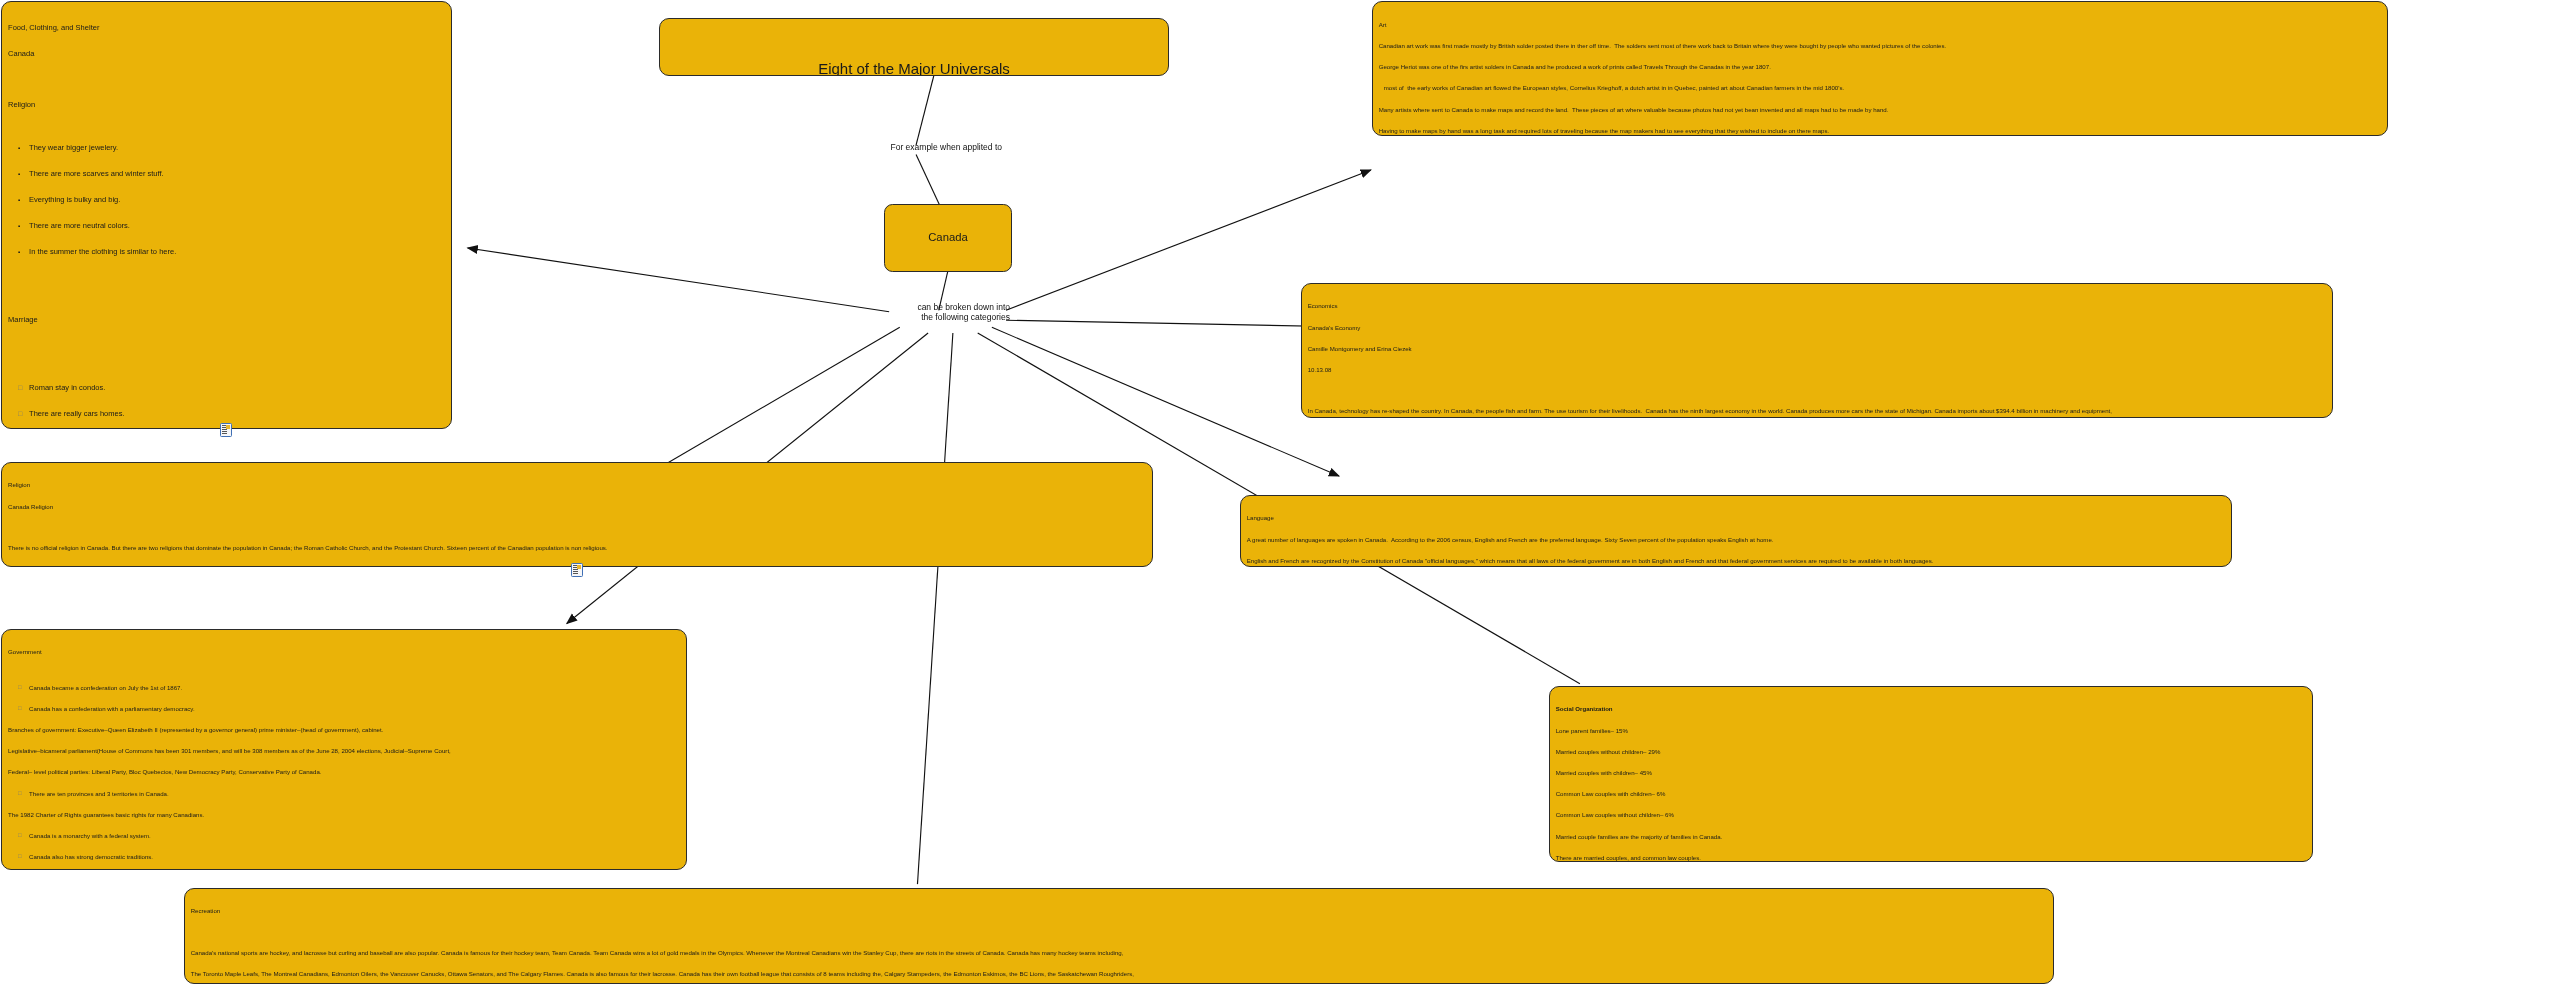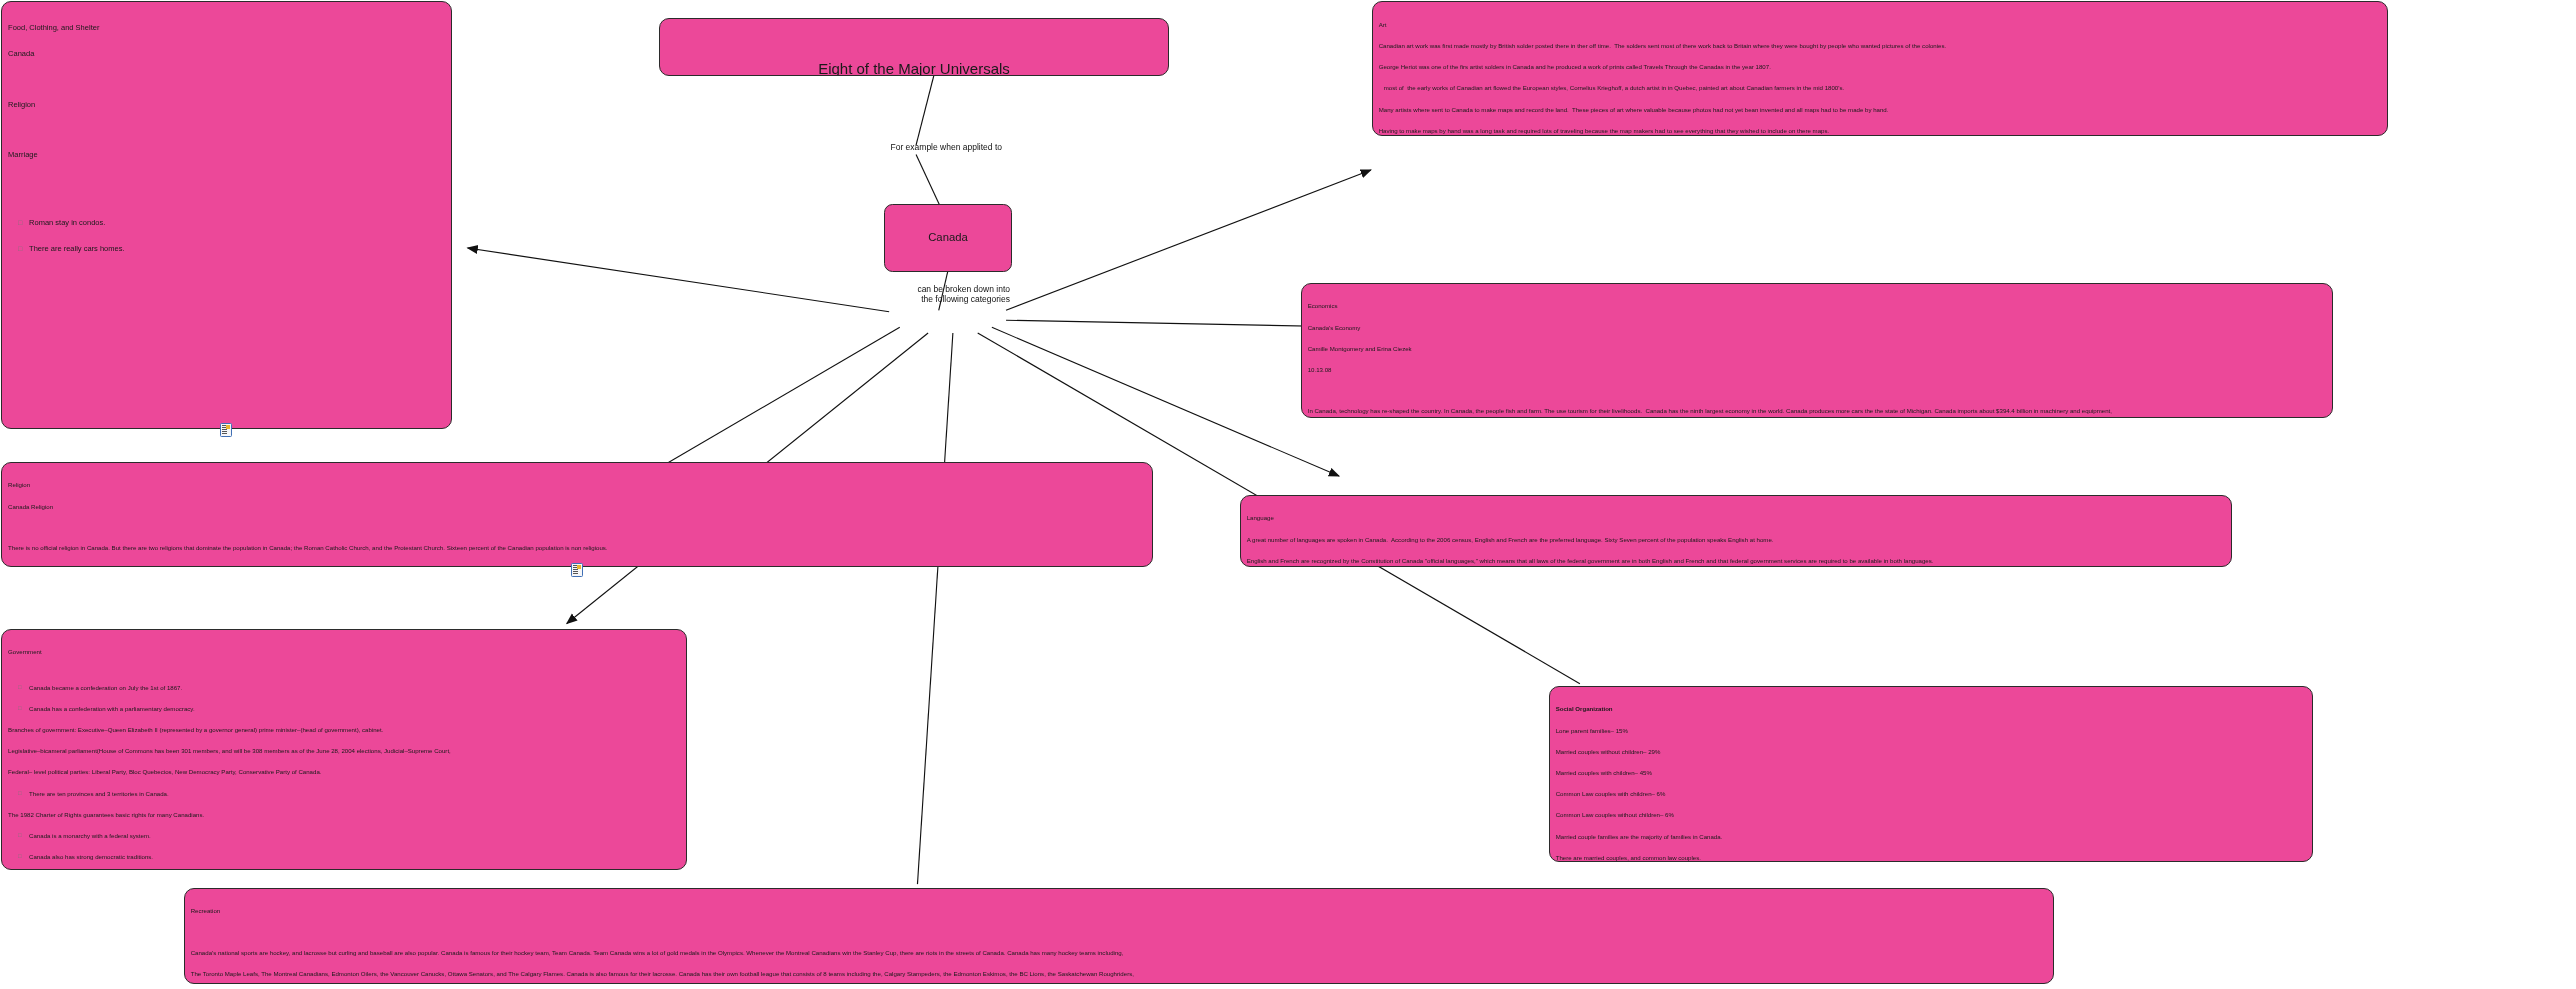--- a/index.html
+++ b/index.html
@@ -5,21 +5,21 @@
   html,body{margin:0;padding:0;background:#ffffff;}
   body{
     width:2576px;height:989px;position:relative;overflow:hidden;
     font-family:"Liberation Sans","DejaVu Sans",sans-serif;
     color:#1a1a1a;
   }
   .canvas{position:absolute;inset:0;}
   svg.links{position:absolute;left:0;top:0;width:2576px;height:989px;pointer-events:none;}
   .node{
     position:absolute;
-    background:#ec4899;
+    background:#eab308;
     border:1px solid #2b2b2b;
     border-radius:10px;
     box-sizing:border-box;
     padding:4.3px 5.7px;
     line-height:1.16;
     overflow:hidden;
     white-space:pre-wrap;
   }
   .node.center{
     display:flex;align-items:center;justify-content:center;
@@ -82,20 +82,27 @@
 
       <line x1="1380" y1="470" x2="2230" y2="965"></line>
     </g>
   </svg>
 
   <div class="node sm" style="left:1.4px;top:1.4px;width:451px;height:428px;">
     <span class="ttl">Food, Clothing, and Shelter</span>
     <span class="ttl">Canada</span>
     <span class="blank"></span>
     <span class="ttl">Religion</span>
+    <ul class="list">
+      <li>They wear bigger jewelery.</li>
+      <li>There are more scarves and winter stuff.</li>
+      <li>Everything is bulky and big.</li>
+      <li>There are more neutral colors.</li>
+      <li>In the summer the clothing is similar to here.</li>
+    </ul>
     <span class="blank"></span>
     <span class="ttl">Marriage</span>
     <span class="blank"></span>
     <ul class="list box">
       <li>Roman stay in condos.</li>
       <li>There are really cars homes.</li>
       
       
       
       
@@ -124,21 +131,21 @@
     
     
   </div>
 
   <div class="edge-label" style="left:832px;top:142px;width:170px;">For example when applited to</div>
 
   <div class="node center" style="left:884px;top:204px;width:128px;height:68px;">
     <span>Canada</span>
   </div>
 
-  <div class="edge-label" style="left:875px;top:284px;width:135px;">can be broken down into
+  <div class="edge-label" style="left:875px;top:302px;width:135px;">can be broken down into
 the following categories</div>
 
   <div class="node xtiny" style="left:1372px;top:1.4px;width:1016px;height:135px;">
     <span class="ttl">Art</span>
     <span class="ttl">Canadian art work was first made mostly by British solder posted there in ther off time.  The solders sent most of there work back to Britain where they were bought by people who wanted pictures of the colonies.</span>
     <span class="ttl">George Heriot was one of the firs artist solders in Canada and he produced a work of prints called Travels Through the Canadas in the year 1807.</span>
     <span class="ttl">   most of  the early works of Canadian art flowed the European styles, Cornelius Krieghoff, a dutch artist in in Quebec, painted art about Canadian farmers in the mid 1800's.</span>
     <span class="ttl">Many artists where sent to Canada to make maps and record the land.  These pieces of art where valuable because photos had not yet bean invented and all maps had to be made by hand.</span>
     <span class="ttl">Having to make maps by hand was a long task and required lots of traveling because the map makers had to see everything that they wished to include on there maps.</span>
     

